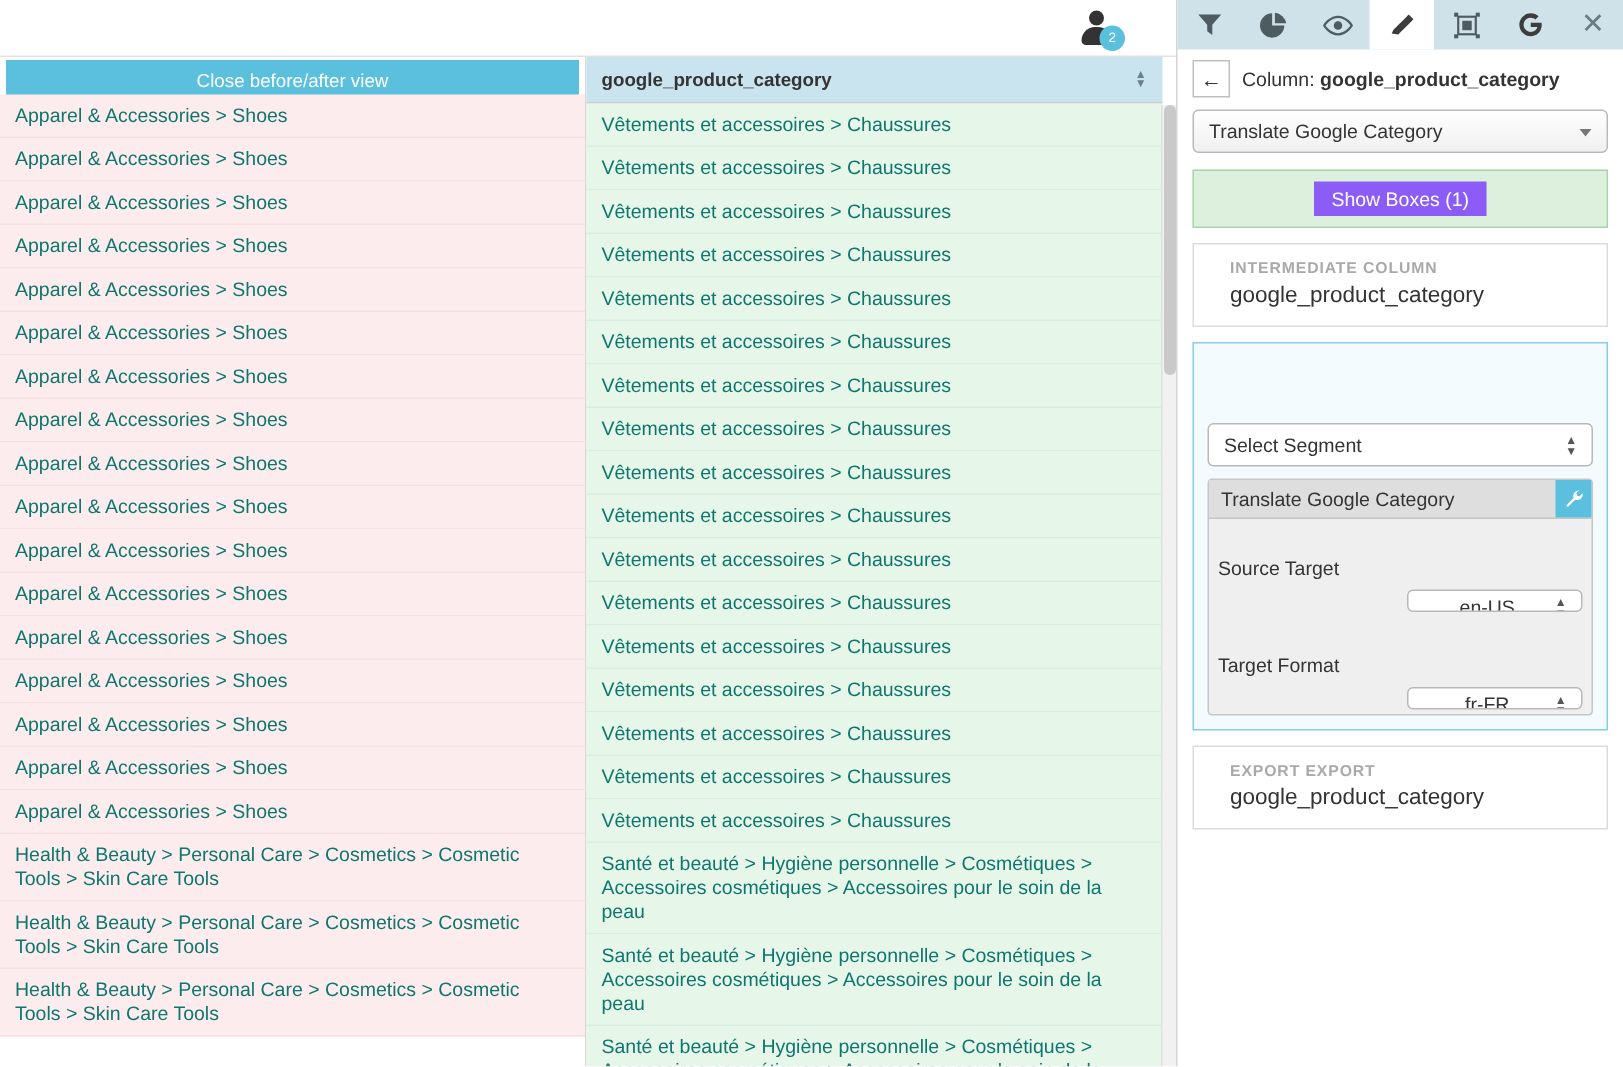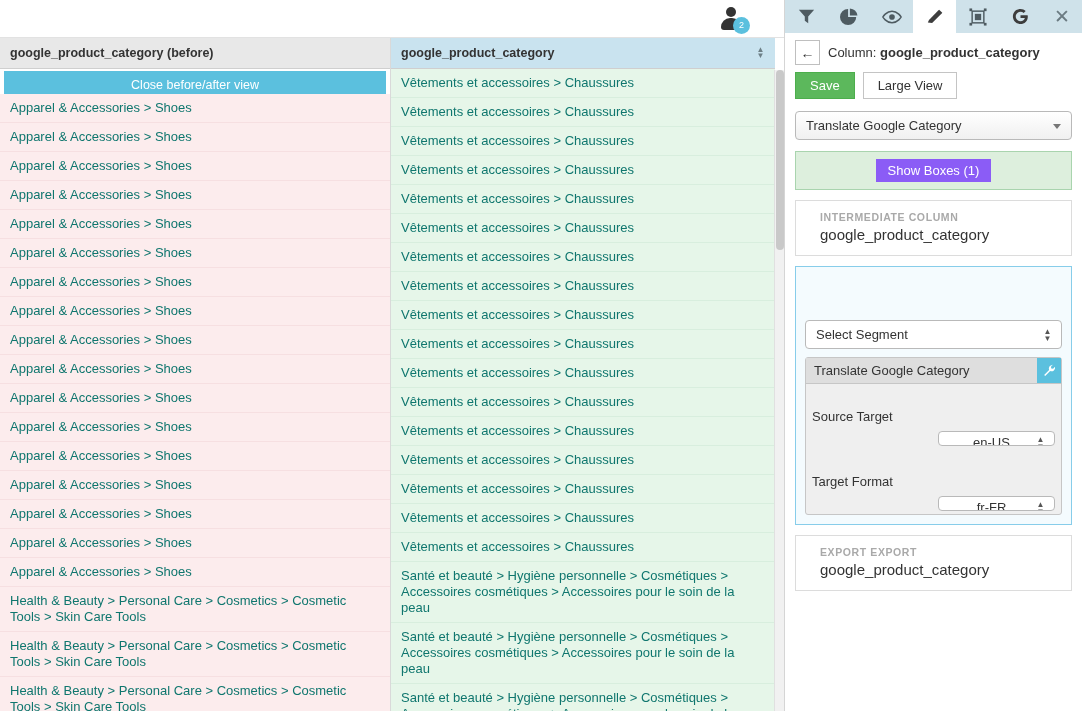--- a/index.html
+++ b/index.html
@@ -416,23 +416,20 @@
           <div class="head"></div>
           <div class="body"></div>
         </div>
         <div class="badge">2</div>
       </div>
     </div>
 
     <div class="tablewrap">
 
       <div class="col col-before">
-        <div class="col-head">
-          <span>google_product_category (before)</span>
-        </div>
         <div class="col-toolbar">
           <button class="wide-btn">Close before/after view</button>
         </div>
         <div class="rows" id="rows-before">
             <div class="cell">Apparel &amp; Accessories &gt; Shoes</div>
             <div class="cell">Apparel &amp; Accessories &gt; Shoes</div>
             <div class="cell">Apparel &amp; Accessories &gt; Shoes</div>
             <div class="cell">Apparel &amp; Accessories &gt; Shoes</div>
             <div class="cell">Apparel &amp; Accessories &gt; Shoes</div>
             <div class="cell">Apparel &amp; Accessories &gt; Shoes</div>
@@ -536,24 +533,20 @@
     </div>
 
     <div id="panel-header">
       <div id="back-btn">←</div>
       <div>
         <span class="hdr-label">Column:</span>
         <span class="hdr-col">google_product_category</span>
       </div>
     </div>
 
-    <div id="panel-actions">
-      <button class="btn-save">Save</button>
-      <button class="btn-plain">Large View</button>
-    </div>
 
     <div class="panel-body">
 
       <div class="sel">
         <span>Translate Google Category</span>
         <span class="caret-down"></span>
       </div>
 
       <div id="show-boxes-band">
         <button id="show-boxes-btn">Show Boxes (1)</button>

